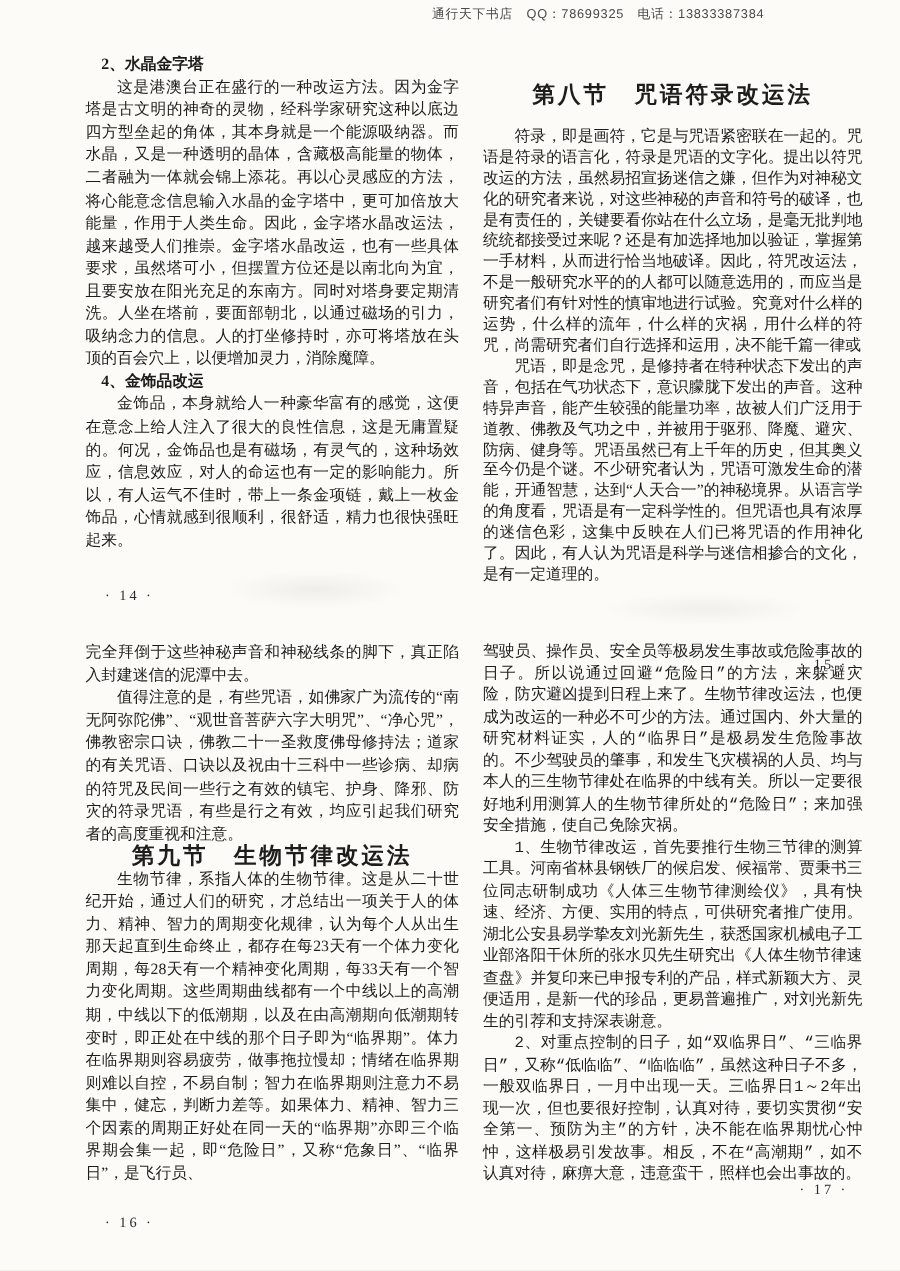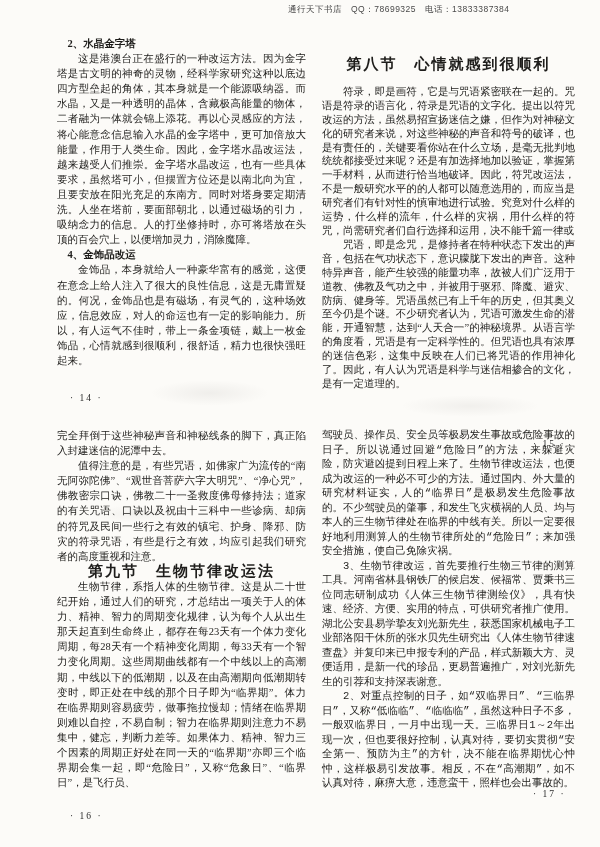--- a/index.html
+++ b/index.html
@@ -69,26 +69,26 @@
 
   <div class="col left-bot">
     <p>完全拜倒于这些神秘声音和神秘线条的脚下，真正陷入封建迷信的泥潭中去。</p>
     <p class="indent">值得注意的是，有些咒语，如佛家广为流传的“南无阿弥陀佛”、“观世音菩萨六字大明咒”、“净心咒”，佛教密宗口诀，佛教二十一圣救度佛母修持法；道家的有关咒语、口诀以及祝由十三科中一些诊病、却病的符咒及民间一些行之有效的镇宅、护身、降邪、防灾的符录咒语，有些是行之有效，均应引起我们研究者的高度重视和注意。</p>
     <p class="section-title">第九节　生物节律改运法</p>
     <p class="indent">生物节律，系指人体的生物节律。这是从二十世纪开始，通过人们的研究，才总结出一项关于人的体力、精神、智力的周期变化规律，认为每个人从出生那天起直到生命终止，都存在每23天有一个体力变化周期，每28天有一个精神变化周期，每33天有一个智力变化周期。这些周期曲线都有一个中线以上的高潮期，中线以下的低潮期，以及在由高潮期向低潮期转变时，即正处在中线的那个日子即为“临界期”。体力在临界期则容易疲劳，做事拖拉慢却；情绪在临界期则难以自控，不易自制；智力在临界期则注意力不易集中，健忘，判断力差等。如果体力、精神、智力三个因素的周期正好处在同一天的“临界期”亦即三个临界期会集一起，即“危险日”，又称“危象日”、“临界日”，是飞行员、</p>
   </div>
   <div class="pagenum pn16">· 16 ·</div>
 
   <div class="col right-top">
-    <p class="section-title">第八节　心情就感到很顺利</p>
+    <p class="section-title">第八节　咒语符录改运法</p>
     <p class="indent">符录，即是画符，它是与咒语紧密联在一起的。咒语是符录的语言化，符录是咒语的文字化。提出以符咒改运的方法，虽然易招宣扬迷信之嫌，但作为对神秘文化的研究者来说，对这些神秘的声音和符号的破译，也是有责任的，关键要看你站在什么立场，是毫无批判地统统都接受过来呢？还是有加选择地加以验证，掌握第一手材料，从而进行恰当地破译。因此，符咒改运法，不是一般研究水平的的人都可以随意选用的，而应当是研究者们有针对性的慎审地进行试验。究竟对什么样的运势，什么样的流年，什么样的灾祸，用什么样的符咒，尚需研究者们自行选择和运用，决不能千篇一律或</p>
     <p class="indent">咒语，即是念咒，是修持者在特种状态下发出的声音，包括在气功状态下，意识朦胧下发出的声音。这种特异声音，能产生较强的能量功率，故被人们广泛用于道教、佛教及气功之中，并被用于驱邪、降魔、避灾、防病、健身等。咒语虽然已有上千年的历史，但其奥义至今仍是个谜。不少研究者认为，咒语可激发生命的潜能，开通智慧，达到“人天合一”的神秘境界。从语言学的角度看，咒语是有一定科学性的。但咒语也具有浓厚的迷信色彩，这集中反映在人们已将咒语的作用神化了。因此，有人认为咒语是科学与迷信相掺合的文化，是有一定道理的。</p>
   </div>
   <div class="pagenum pn15">· 15 ·</div>
 
   <div class="col right-bot">
     <p>驾驶员、操作员、安全员等极易发生事故或危险事故的日子。所以说通过回避“危险日”的方法，来躲避灾险，防灾避凶提到日程上来了。生物节律改运法，也便成为改运的一种必不可少的方法。通过国内、外大量的研究材料证实，人的“临界日”是极易发生危险事故的。不少驾驶员的肇事，和发生飞灾横祸的人员、均与本人的三生物节律处在临界的中线有关。所以一定要很好地利用测算人的生物节律所处的“危险日”；来加强安全措施，使自己免除灾祸。</p>
-    <p class="indent">3、生物节律改运，首先要推行生物三节律的测算工具。河南省林县钢铁厂的候启发、候福常、贾秉书三位同志研制成功《人体三生物节律测绘仪》，具有快速、经济、方便、实用的特点，可供研究者推广使用。湖北公安县易学挚友刘光新先生，获悉国家机械电子工业部洛阳干休所的张水贝先生研究出《人体生物节律速查盘》并复印来已申报专利的产品，样式新颖大方、灵便适用，是新一代的珍品，更易普遍推广，对刘光新先生的引荐和支持深表谢意。</p>
+    <p class="indent">1、生物节律改运，首先要推行生物三节律的测算工具。河南省林县钢铁厂的候启发、候福常、贾秉书三位同志研制成功《人体三生物节律测绘仪》，具有快速、经济、方便、实用的特点，可供研究者推广使用。湖北公安县易学挚友刘光新先生，获悉国家机械电子工业部洛阳干休所的张水贝先生研究出《人体生物节律速查盘》并复印来已申报专利的产品，样式新颖大方、灵便适用，是新一代的珍品，更易普遍推广，对刘光新先生的引荐和支持深表谢意。</p>
     <p class="indent">2、对重点控制的日子，如“双临界日”、“三临界日”，又称“低临临”、“临临临”，虽然这种日子不多，一般双临界日，一月中出现一天。三临界日1～2年出现一次，但也要很好控制，认真对待，要切实贯彻“安全第一、预防为主”的方针，决不能在临界期忧心忡忡，这样极易引发故事。相反，不在“高潮期”，如不认真对待，麻痹大意，违意蛮干，照样也会出事故的。</p>
   </div>
   <div class="pagenum pn17">· 17 ·</div>
 
 </div>
 
 </body></html>

